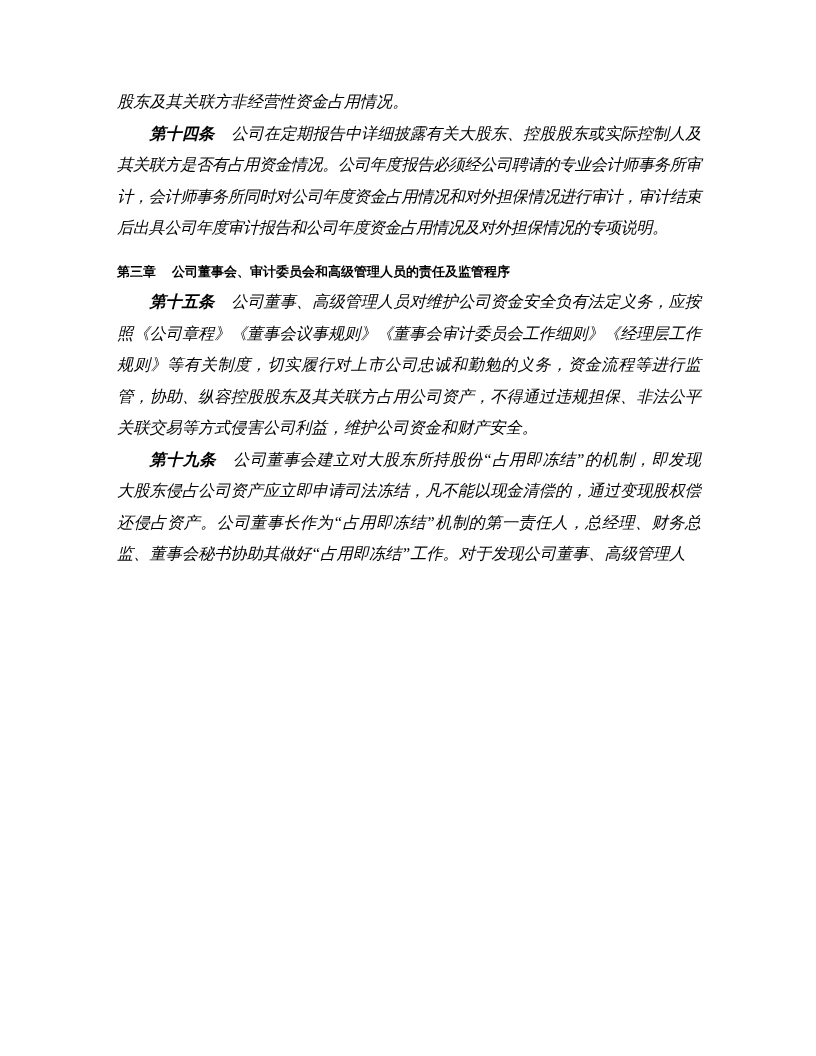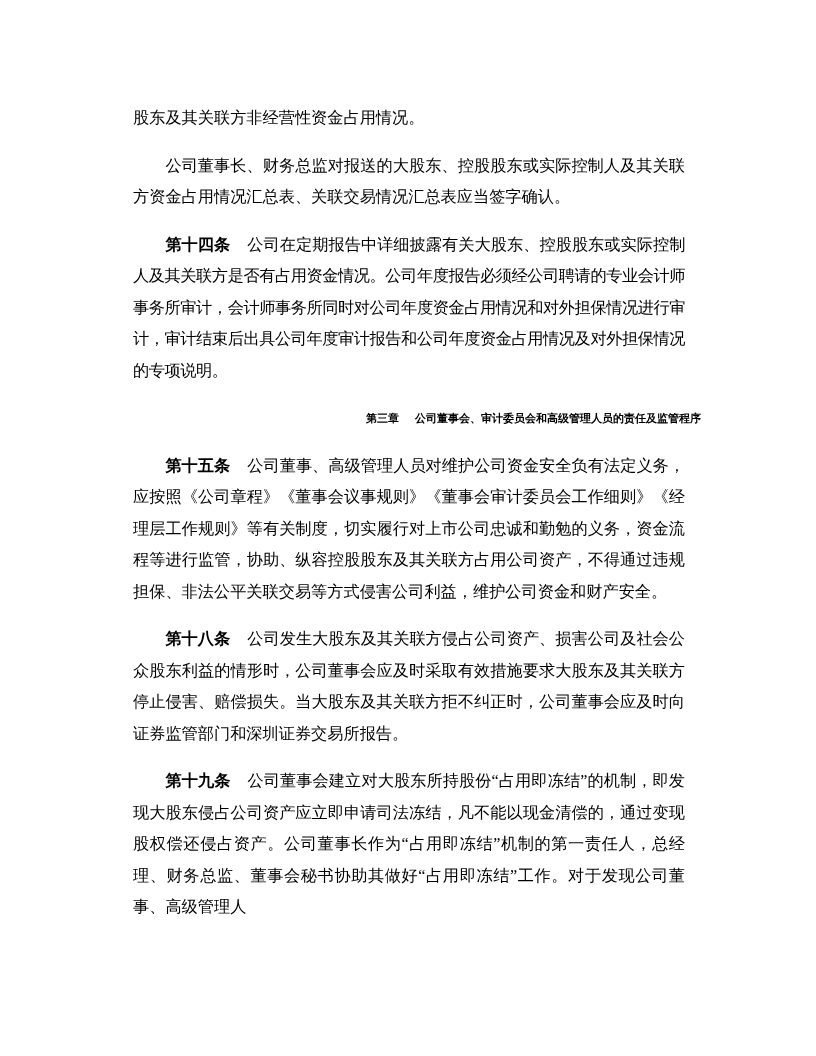--- a/index.html
+++ b/index.html
@@ -18,63 +18,62 @@
     color: #000000;
     font-family: "Liberation Serif", "DejaVu Serif", serif;
     font-size: 16.2px;
     line-height: 31.5px;
     overflow: hidden;
   }
   .body-text {
     width: 584px;
   }
   p.para {
-    margin: 16px;
+    margin: 0;
     text-align: justify;
     text-justify: inter-ideograph;
     word-break: normal;
+    font-style: italic;
   }
   p.para.indent {
     text-indent: 32.4px;
   }
   p.para.tight {
     letter-spacing: -0.45px;
   }
   .term {
     font-weight: bold;
     margin-right: 17px;
   }
   h2.chapter {
     margin: 11px 0 0 0;
     padding: 0;
-    text-align: right;
-    font-size: 11px;
+    text-align: left;
+    font-size: 13px;
     line-height: 31.5px;
     font-weight: bold;
   }
   .chap-num {
     margin-right: 16px;
   }
 </style>
 </head>
 <body>
 
 <div class="page">
   <div class="body-text">
 
     <p class="para"><span>股东及其关联方非经营性资金占用情况。</span></p>
 
-    <p class="para indent"><span>公司董事长、财务总监对报送的大股东、控股股东或实际控制人及其关联方资金占用情况汇总表、关联交易情况汇总表应当签字确认。</span></p>
 
     <p class="para indent tight"><b class="term">第十四条</b><span>公司在定期报告中详细披露有关大股东、控股股东或实际控制人及其关联方是否有占用资金情况。公司年度报告必须经公司聘请的专业会计师事务所审计，会计师事务所同时对公司年度资金占用情况和对外担保情况进行审计，审计结束后出具公司年度审计报告和公司年度资金占用情况及对外担保情况的专项说明。</span></p>
 
     <h2 class="chapter"><b class="chap-num">第三章</b><span>公司董事会、审计委员会和高级管理人员的责任及监管程序</span></h2>
 
     <p class="para indent"><b class="term">第十五条</b><span>公司董事、高级管理人员对维护公司资金安全负有法定义务，应按照《公司章程》《董事会议事规则》《董事会审计委员会工作细则》《经理层工作规则》等有关制度，切实履行对上市公司忠诚和勤勉的义务，资金流程等进行监管，协助、纵容控股股东及其关联方占用公司资产，不得通过违规担保、非法公平关联交易等方式侵害公司利益，维护公司资金和财产安全。</span></p>
 
 
 
-    <p class="para indent"><b class="term">第十八条</b><span>公司发生大股东及其关联方侵占公司资产、损害公司及社会公众股东利益的情形时，公司董事会应及时采取有效措施要求大股东及其关联方停止侵害、赔偿损失。当大股东及其关联方拒不纠正时，公司董事会应及时向证券监管部门和深圳证券交易所报告。</span></p>
 
     <p class="para indent"><b class="term">第十九条</b><span>公司董事会建立对大股东所持股份“占用即冻结”的机制，即发现大股东侵占公司资产应立即申请司法冻结，凡不能以现金清偿的，通过变现股权偿还侵占资产。公司董事长作为“占用即冻结”机制的第一责任人，总经理、财务总监、董事会秘书协助其做好“占用即冻结”工作。对于发现公司董事、高级管理人</span></p>
 
   </div>
 </div>
 
 </body></html>

